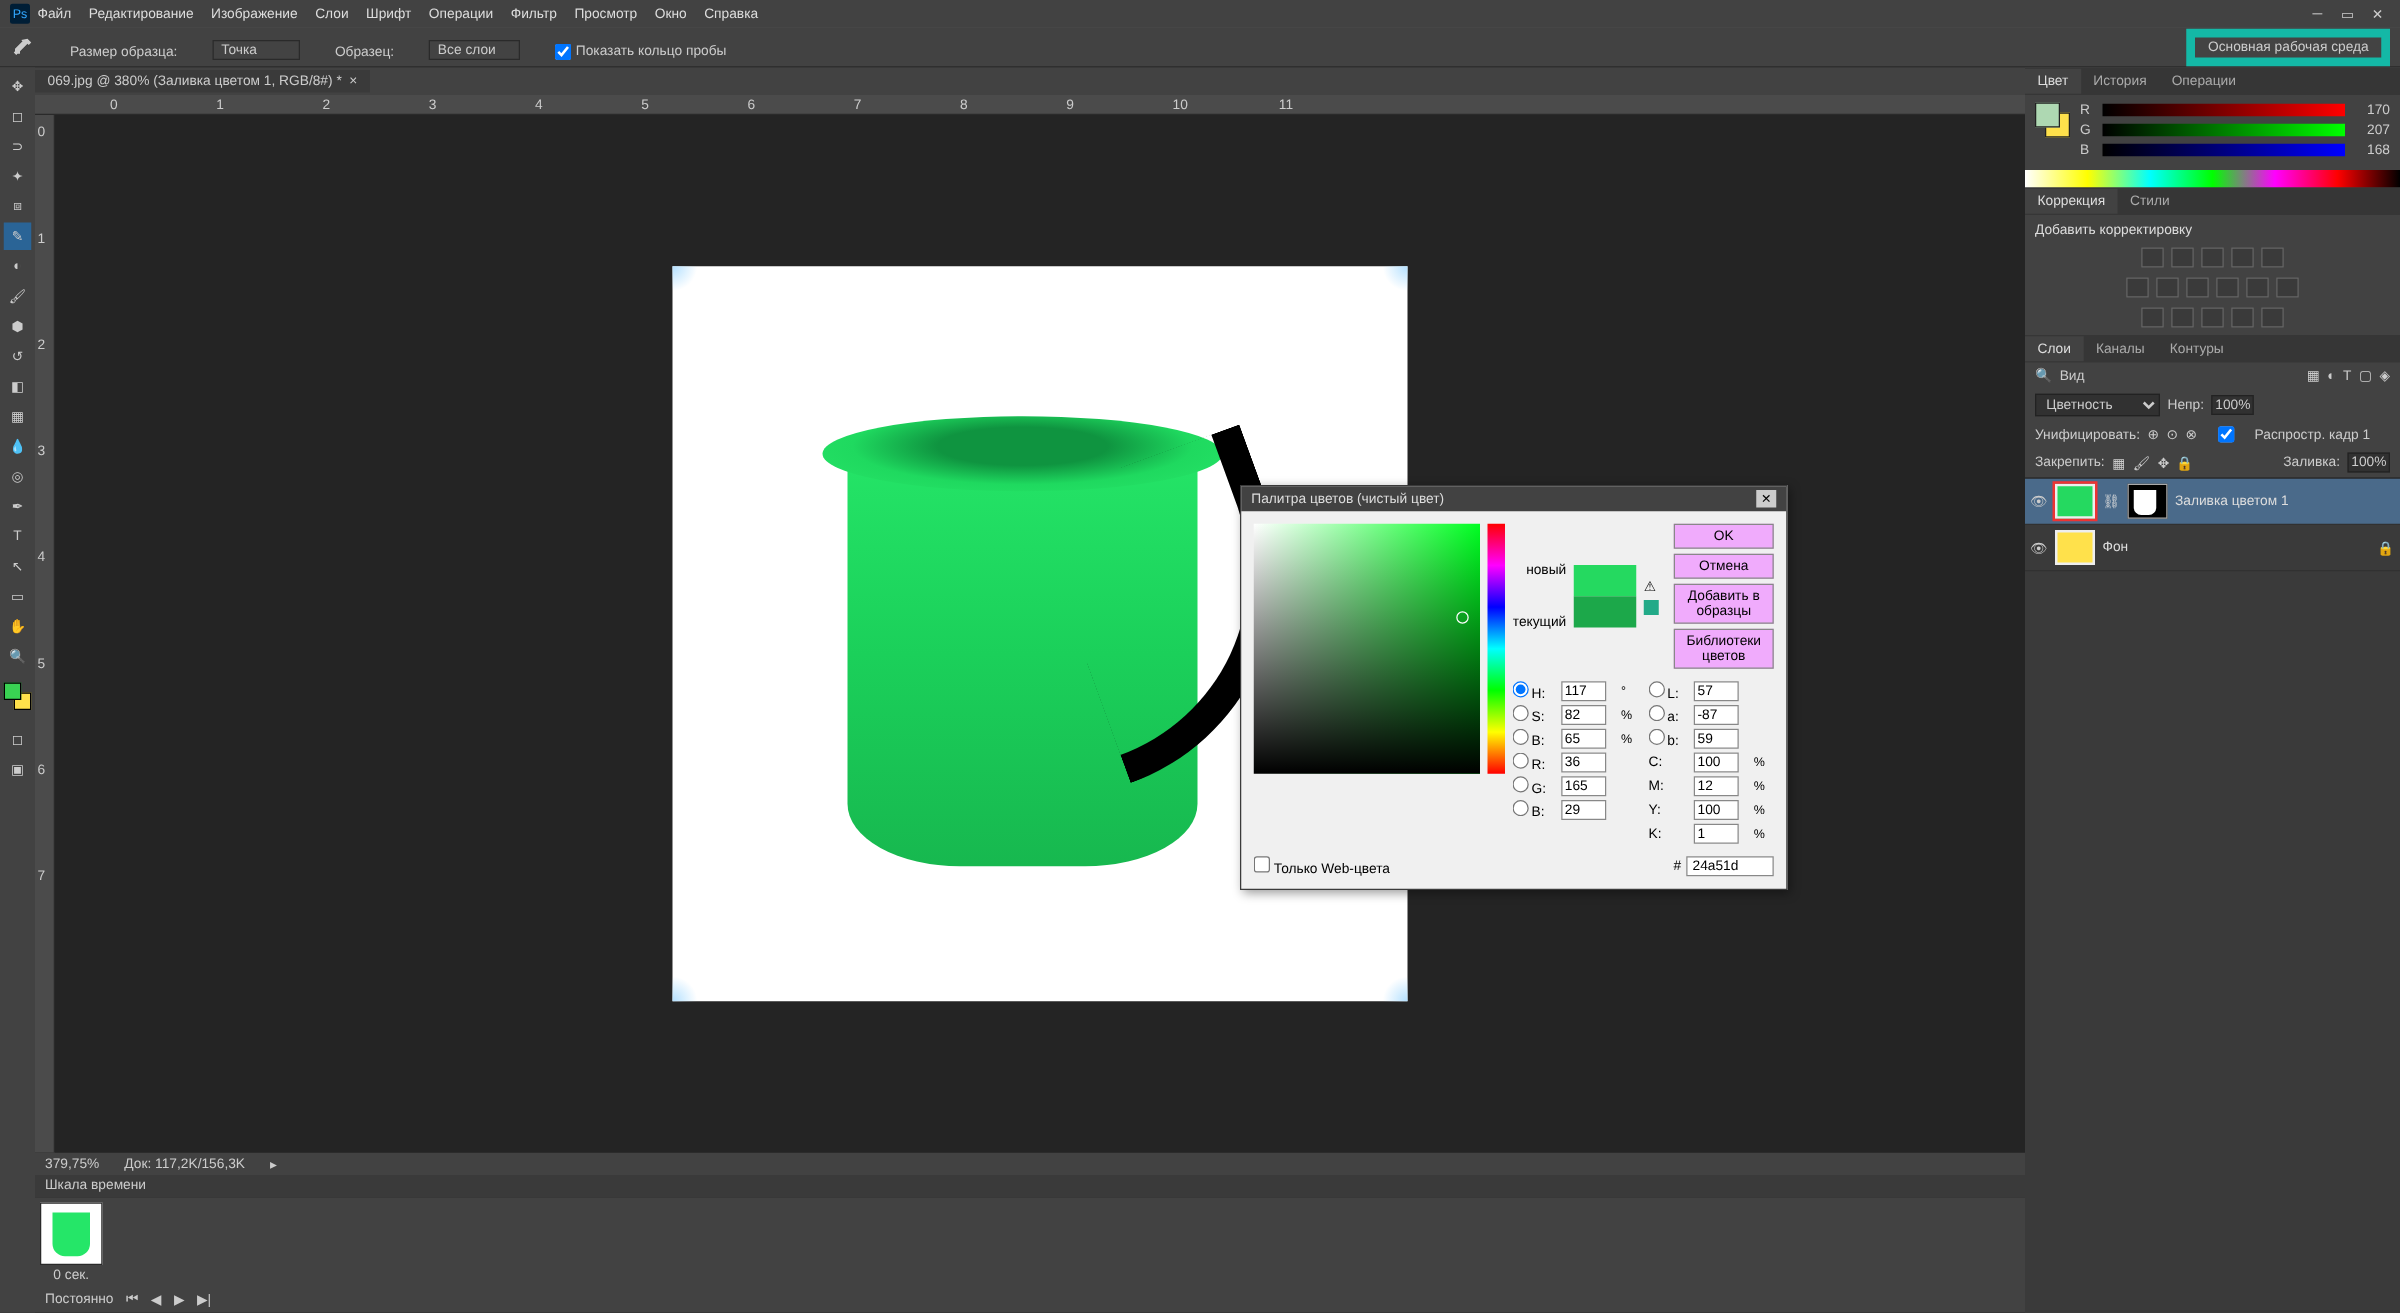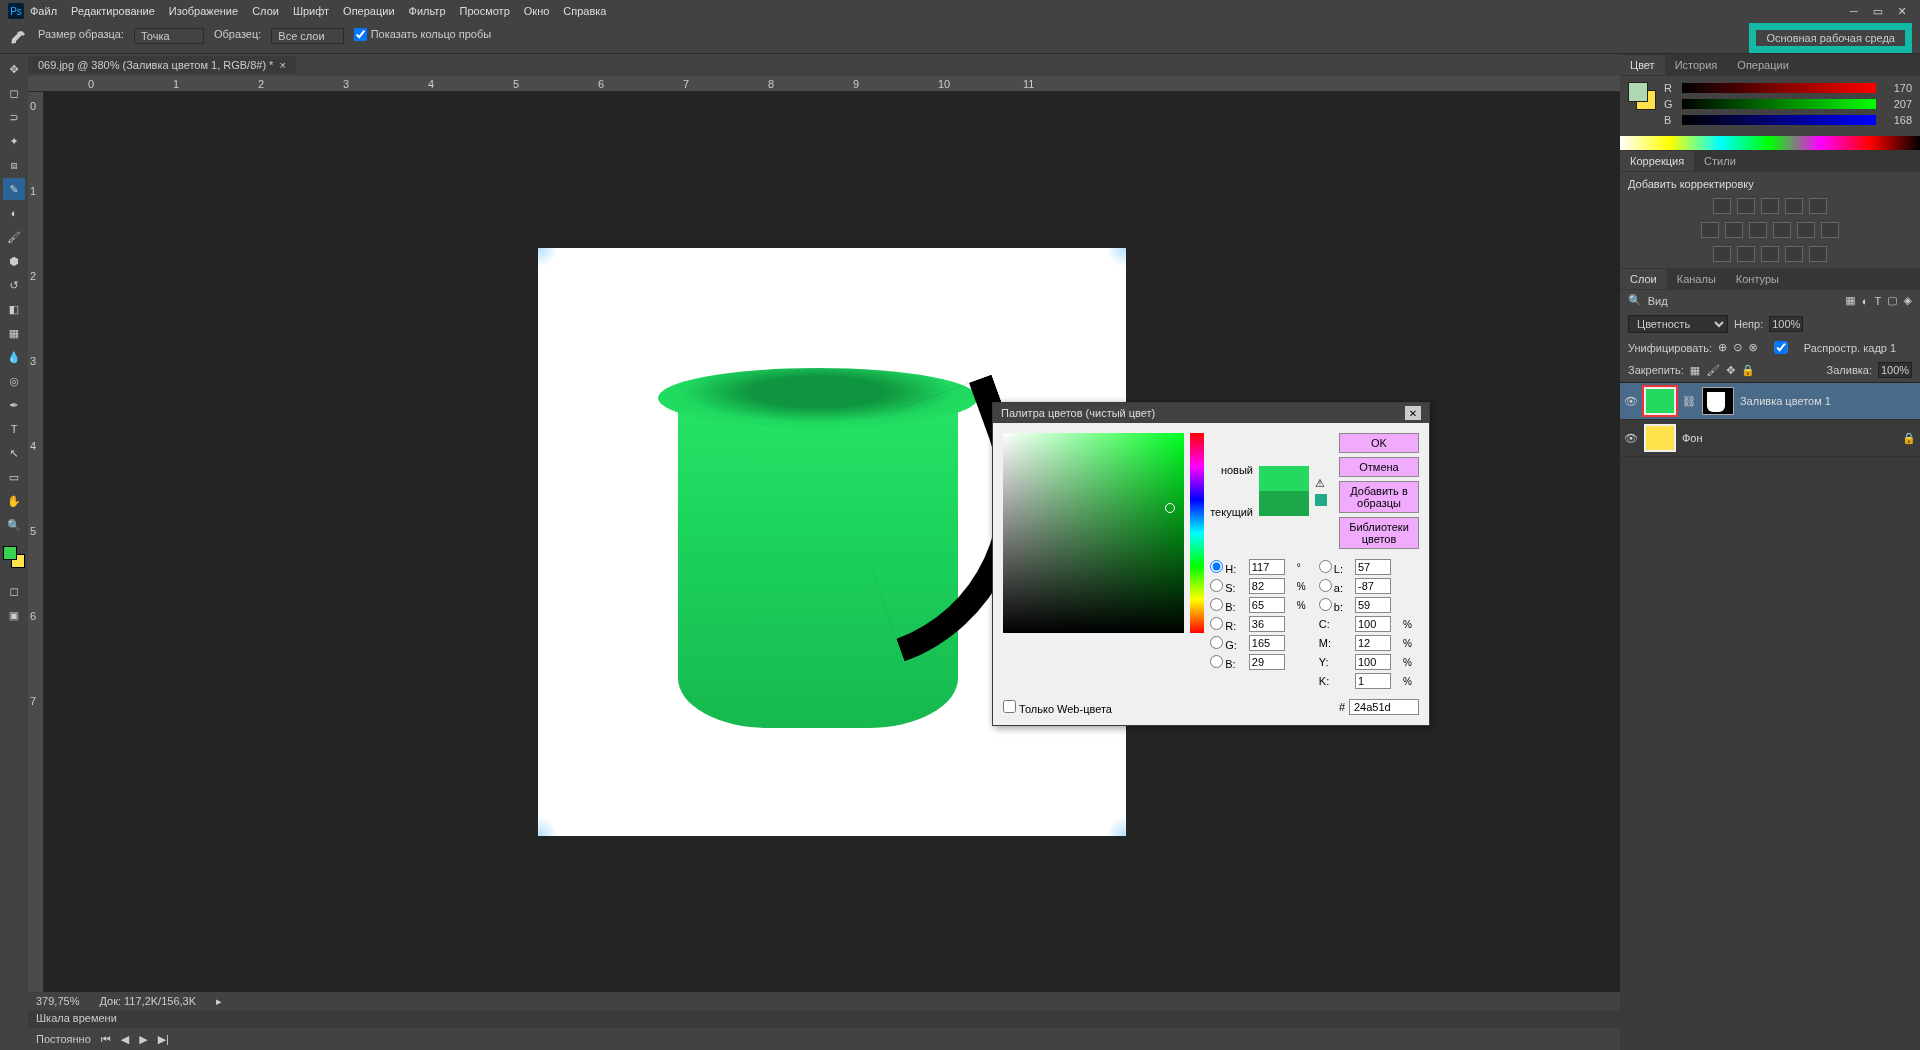--- a/index.html
+++ b/index.html
@@ -5,21 +5,21 @@
 *{margin:0;padding:0;box-sizing:border-box;font-family:Tahoma,Arial,sans-serif;font-size:11px;user-select:none}
 body{background:#535353;color:#ccc;overflow:hidden;width:1920px;height:1050px;position:relative}
 .titlebar{height:22px;background:#424242;display:flex;align-items:center;padding:0 8px;justify-content:space-between}
 .titlebar-left{display:flex;align-items:center;gap:6px}
 .ps-logo{width:16px;height:16px;background:#001e36;border-radius:2px;display:flex;align-items:center;justify-content:center;color:#31a8ff;font-weight:normal;font-size:10px}
 .menubar{display:flex;gap:14px;color:#ddd}
 .menubar span{cursor:pointer}
 .window-controls{display:flex;gap:4px}
 .window-controls span{width:20px;height:14px;display:flex;align-items:center;justify-content:center;color:#ccc;cursor:pointer}
 .optionsbar{height:32px;background:#424242;border-bottom:1px solid #2a2a2a;display:flex;align-items:center;padding:0 8px;gap:12px;justify-content:space-between}
-.optionsbar-left{display:flex;align-items:flex-start;gap:10px}
+.optionsbar-left{display:flex;align-items:flex-end;gap:28px}
 .tool-icon{width:20px;height:20px;display:flex;align-items:center;justify-content:center}
 .opt-label{color:#ccc}
 .opt-select{background:#434343;border:1px solid #2a2a2a;padding:1px 18px 1px 6px;color:#ccc;position:relative;min-width:70px;display:inline-block}
 .opt-check{display:flex;align-items:center;gap:4px}
 .workspace-btn{background:#434343;border:7px solid #14b8a6;padding:2px 10px;color:#ccc}
 .main{display:flex;height:calc(1050px - 54px)}
 .toolbox{width:28px;background:#424242;display:flex;flex-direction:column;align-items:center;padding-top:4px;gap:2px}
 .tool{width:22px;height:22px;display:flex;align-items:center;justify-content:center;color:#ccc;cursor:pointer}
 .tool.active{background:#2a6496}
 .tool-colors{margin-top:8px;position:relative;width:22px;height:22px}
@@ -72,21 +72,21 @@
 .layer-opts input{background:#313131;border:1px solid #222;color:#ccc;width:34px;padding:1px 2px}
 .layer-list{flex:1;background:#3a3a3a;border-top:1px solid #222}
 .layer-row{display:flex;align-items:center;padding:4px;gap:6px;border-bottom:1px solid #313131}
 .layer-row.selected{background:#4a6a8a}
 .layer-eye{width:14px;height:14px;display:flex;align-items:center;justify-content:center}
 .layer-thumb{width:32px;height:28px;background:#25d960;border:2px solid #eee;position:relative}
 .layer-thumb.highlighted{outline:2px solid #e33}
 .layer-mask{width:32px;height:28px;background:#000;border:1px solid #aaa;position:relative}
 .layer-mask::after{content:'';position:absolute;top:4px;left:4px;width:18px;height:20px;background:#fff;border-radius:0 0 6px 6px}
 .layer-name{color:#ddd}
-.picker{position:absolute;top:402px;left:992px;width:438px;background:#f0f0f0;border:1px solid #3a3a3a;box-shadow:2px 2px 8px rgba(0,0,0,.4);color:#000}
+.picker{position:absolute;top:388px;left:992px;width:438px;background:#f0f0f0;border:1px solid #3a3a3a;box-shadow:2px 2px 8px rgba(0,0,0,.4);color:#000}
 .picker-title{background:#424242;color:#ddd;padding:3px 8px;display:flex;justify-content:space-between;align-items:center}
 .picker-close{background:#ccc;color:#000;width:16px;height:14px;display:flex;align-items:center;justify-content:center;cursor:pointer;font-size:10px}
 .picker-body{padding:10px;display:flex;gap:6px}
 .picker-field{width:200px;height:200px;background:linear-gradient(to top,#000,transparent),linear-gradient(to right,#fff,#00ff22);position:relative}
 .picker-field .ind{position:absolute;top:70px;left:162px;width:10px;height:10px;border:1px solid #fff;border-radius:50%}
 .picker-hue{width:16px;height:200px;background:linear-gradient(to top,#f00,#ff0,#0f0,#0ff,#00f,#f0f,#f00)}
 .picker-side{flex:1;display:flex;flex-direction:column;gap:4px}
 .picker-swatch-row{display:flex;align-items:center;gap:6px}
 .picker-swatch{width:50px;height:50px;display:flex;flex-direction:column}
 .picker-swatch .new{flex:1;background:#25d960}
@@ -228,20 +228,28 @@
           </div>
         </div>
       </div>
     </div>
     <div class="statusbar">
       <span>379,75%</span>
       <span>Док: 117,2K/156,3K</span>
       <span>▸</span>
     </div>
     <div class="timeline-label">Шкала времени</div>
+    <div class="timeline">
+      <div>
+        <div class="timeline-thumb">
+            <div class="timeline-thumb-img"></div>
+          </div>
+        <div style="text-align:center;color:#ccc;margin-top:2px">0 сек.</div>
+      </div>
+    </div>
     <div class="timeline-controls">
       <span>Постоянно</span>
       <span>⏮</span>
       <span>◀</span>
       <span>▶</span>
       <span>▶|</span>
     </div>
   </div>
 
   <div class="panels">

